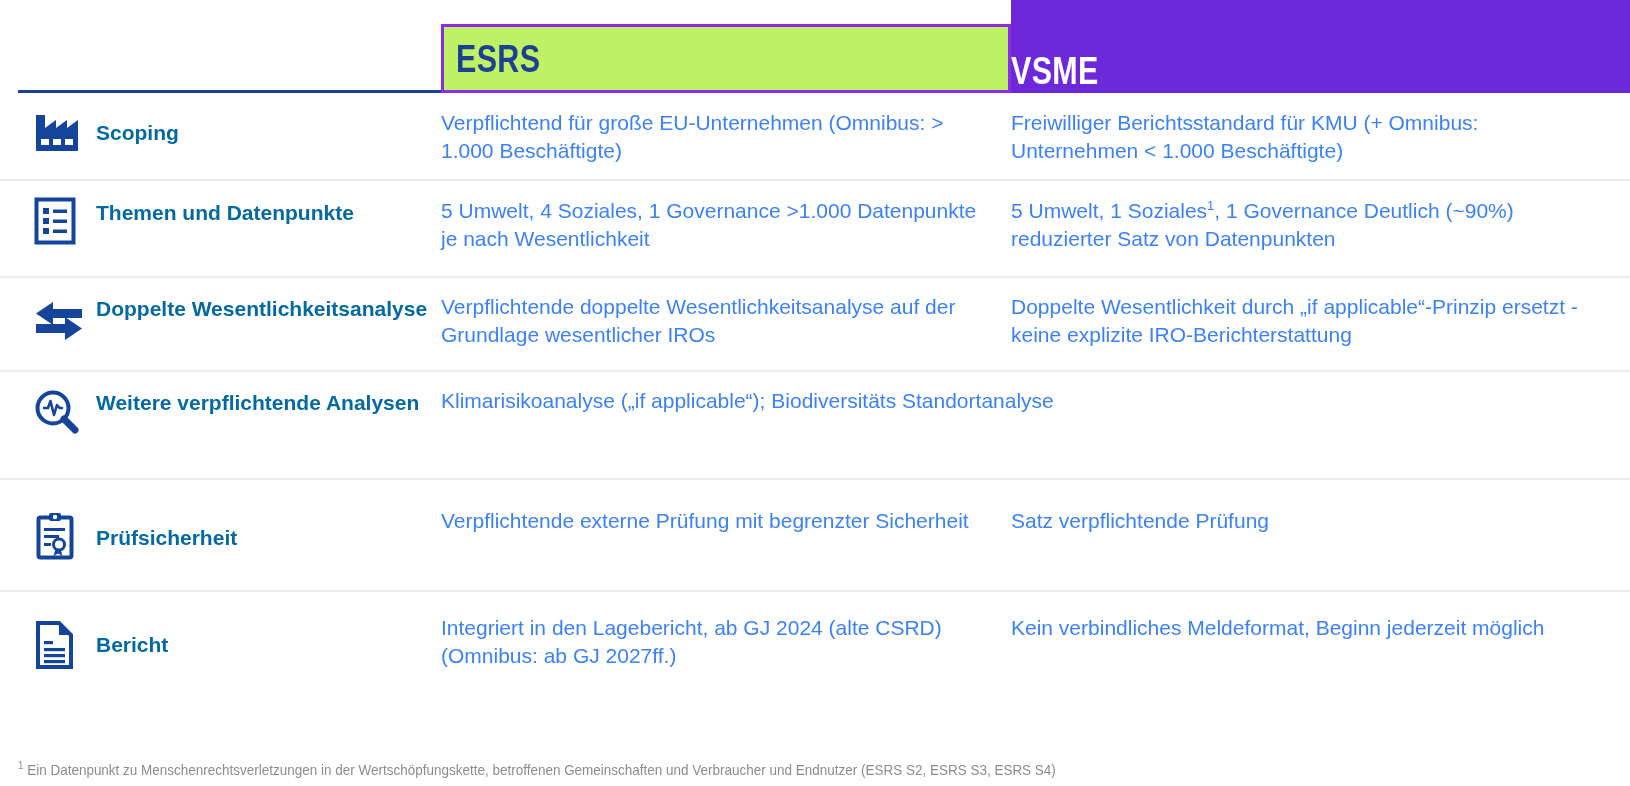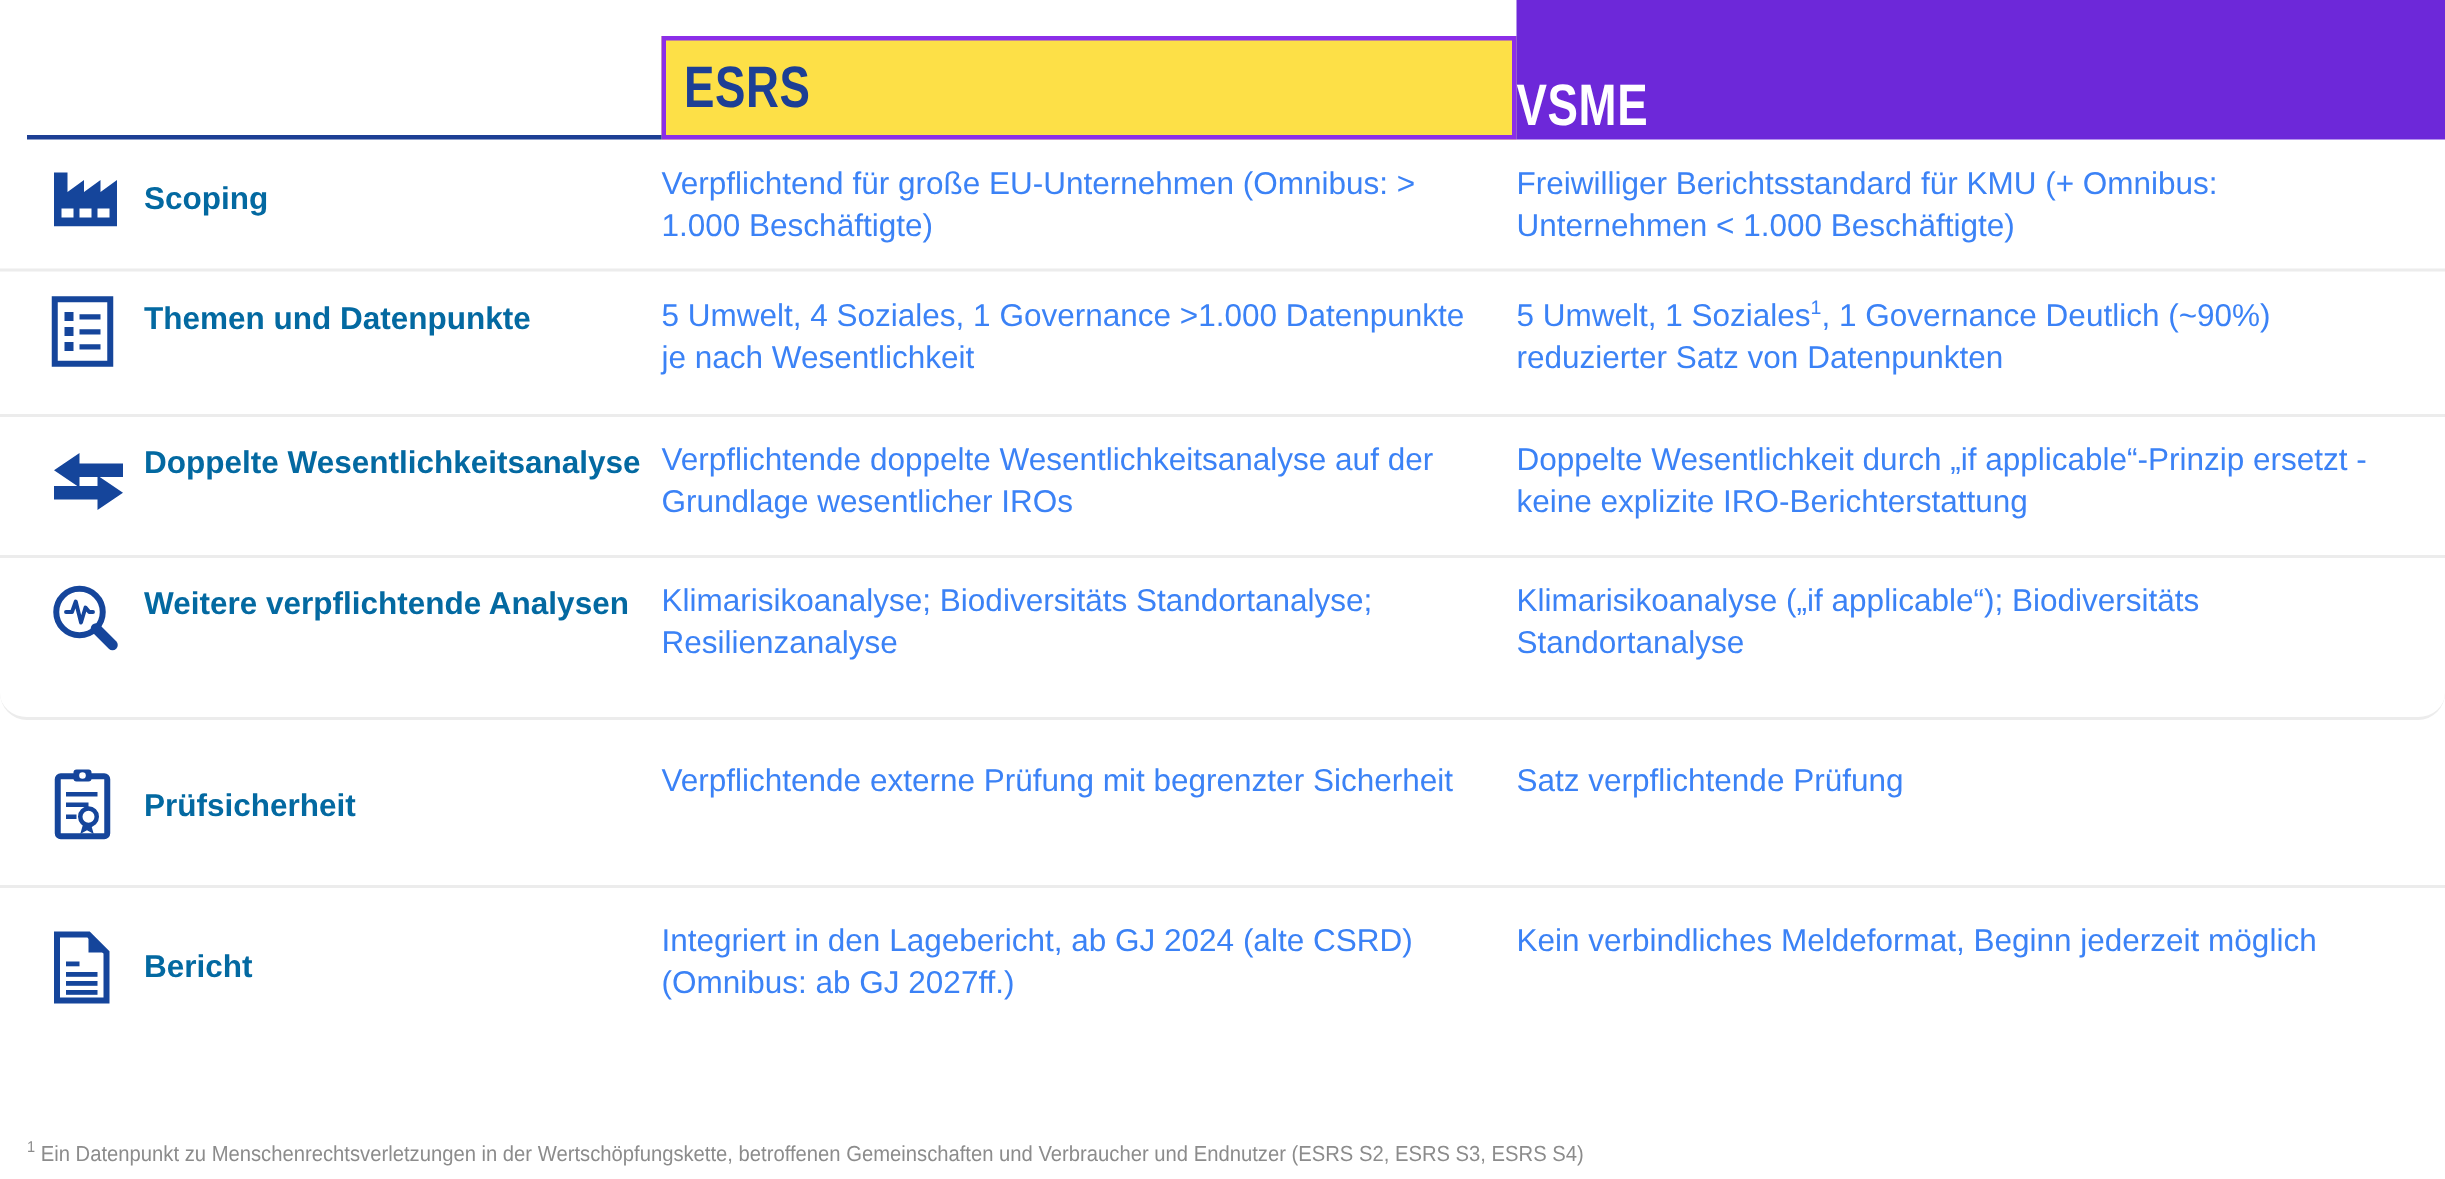--- a/index.html
+++ b/index.html
@@ -32,21 +32,21 @@
   }
   .hdr-spacer .baseline {
     position: absolute;
     left: 18px; right: 0; bottom: 0;
     height: 3px;
     background: #1d3f94;
   }
   .hdr-esrs {
     flex: 0 0 570px;
     width: 570px;
-    background: #fde047;
+    background: #bef264;
     border: 3px solid #8b2ee8;
     display: flex;
     align-items: center;
     padding-left: 12px;
     margin-top: 24px;
   }
   .hdr-vsme {
     flex: 1 1 auto;
     background: #6d28d9;
     display: flex;
@@ -117,21 +117,21 @@
   .body-text sup {
     font-size: 0.62em;
     vertical-align: super;
     line-height: 0;
   }
 
   
   .row.r0 { min-height: 88px; padding-top: 16px; padding-bottom: 12px; }
   .row.r1 { min-height: 97px; padding-top: 16px; padding-bottom: 14px; }
   .row.r2 { min-height: 94px; padding-top: 15px; padding-bottom: 14px; }
-  .row.r3 { min-height: 108px; padding-top: 15px; padding-bottom: 14px; border-radius: 18px; }
+  .row.r3 { min-height: 108px; padding-top: 15px; padding-bottom: 14px; }
   .row.r4 { min-height: 112px; padding-top: 27px; }
   .row.r5 { min-height: 108px; padding-top: 22px; padding-bottom: 24px; }
 
   
   .row.r0 .label-text { padding-top: 10px; }
   .row.r1 .label-text { padding-top: 2px; }
   .row.r2 .label-text { padding-top: 2px; }
   .row.r3 .label-text { padding-top: 2px; }
   .row.r4 .label-text { padding-top: 17px; }
   .row.r5 .label-text { padding-top: 17px; }
@@ -244,23 +244,20 @@
       <div class="cell-label">
         <div class="icon-box">
           <svg width="46" height="46" viewBox="0 0 46 46" aria-hidden="true">
             <circle cx="19" cy="19" r="15.5" fill="none" stroke="#15459b" stroke-width="4"></circle>
             <path d="M10 19 H14 L16.5 12 L20 26 L23 16 L25.5 19 H28" fill="none" stroke="#15459b" stroke-width="2.6" stroke-linejoin="round" stroke-linecap="round"></path>
             <path d="M30 30 L41 41" stroke="#15459b" stroke-width="7" stroke-linecap="round"></path>
           </svg>
         </div>
         <div class="label-text">Weitere verpflichtende Analysen</div>
       </div>
-      <div class="cell-esrs">
-        <div class="body-text">Klimarisikoanalyse; Biodiversitäts Standortanalyse; Resilienzanalyse</div>
-      </div>
       <div class="cell-vsme">
         <div class="body-text">Klimarisikoanalyse („if applicable“); Biodiversitäts Standortanalyse</div>
       </div>
     </div>
 
     <div class="row r4">
       <div class="cell-label">
         <div class="icon-box">
           <svg width="42" height="50" viewBox="0 0 42 50" aria-hidden="true">
             <rect x="4.5" y="6.5" width="33" height="40" rx="2" fill="none" stroke="#15459b" stroke-width="4"></rect>

